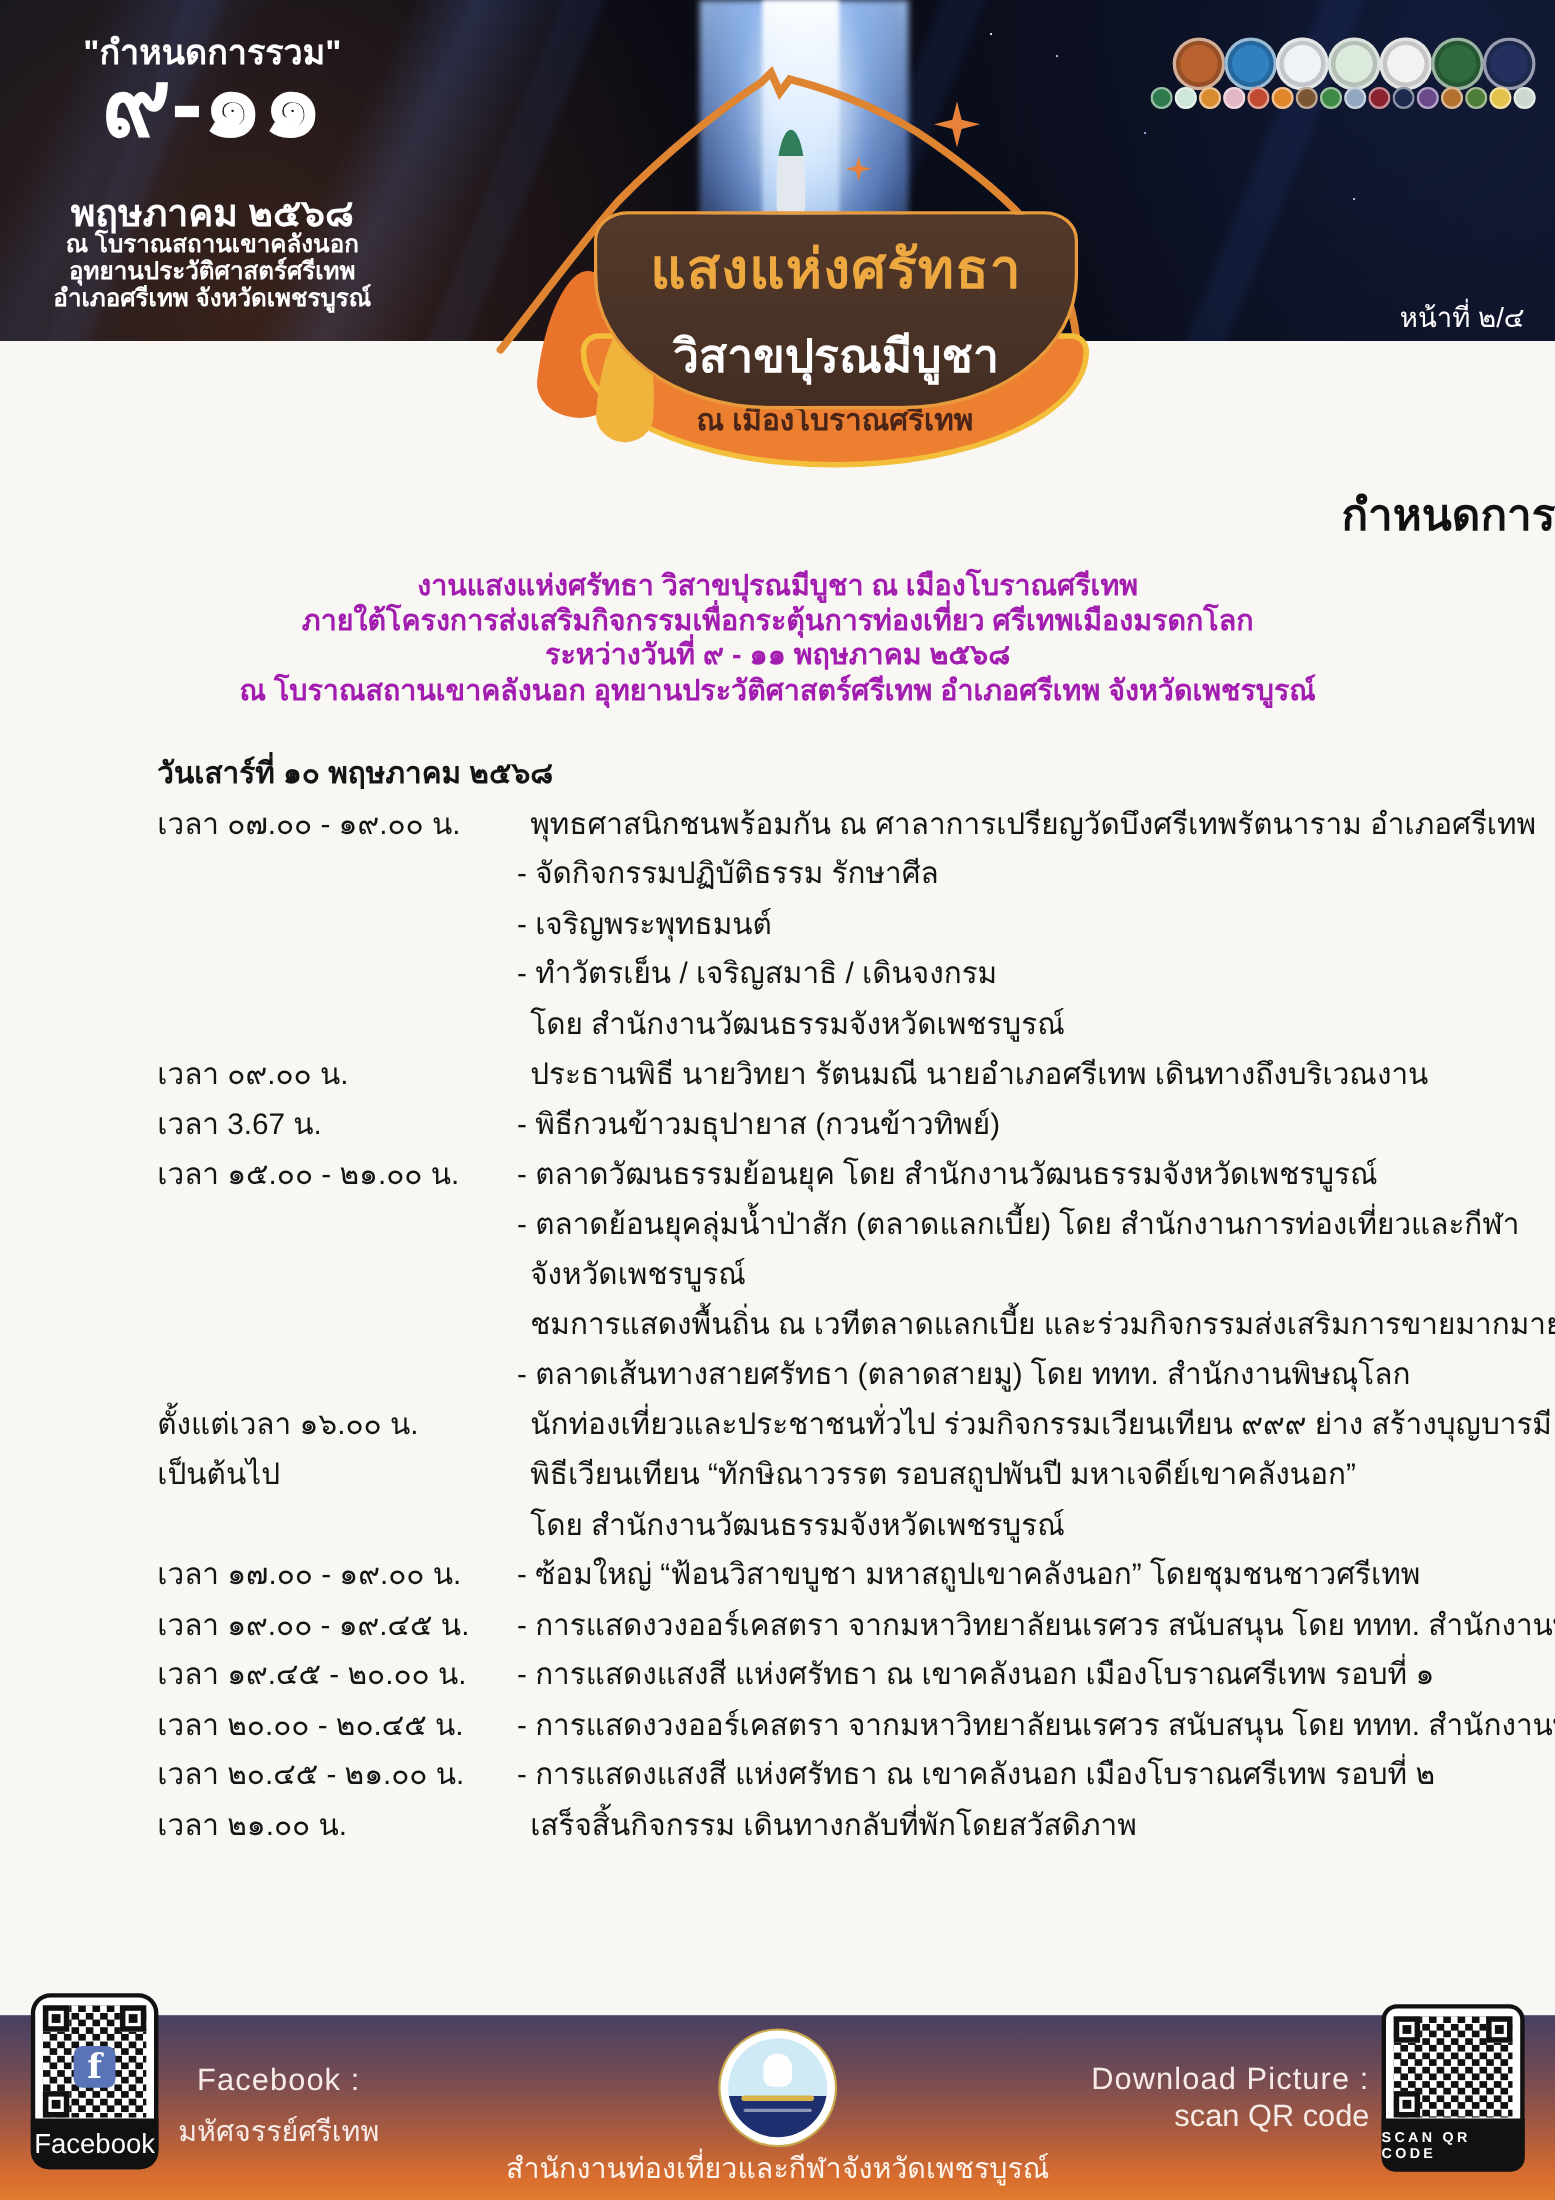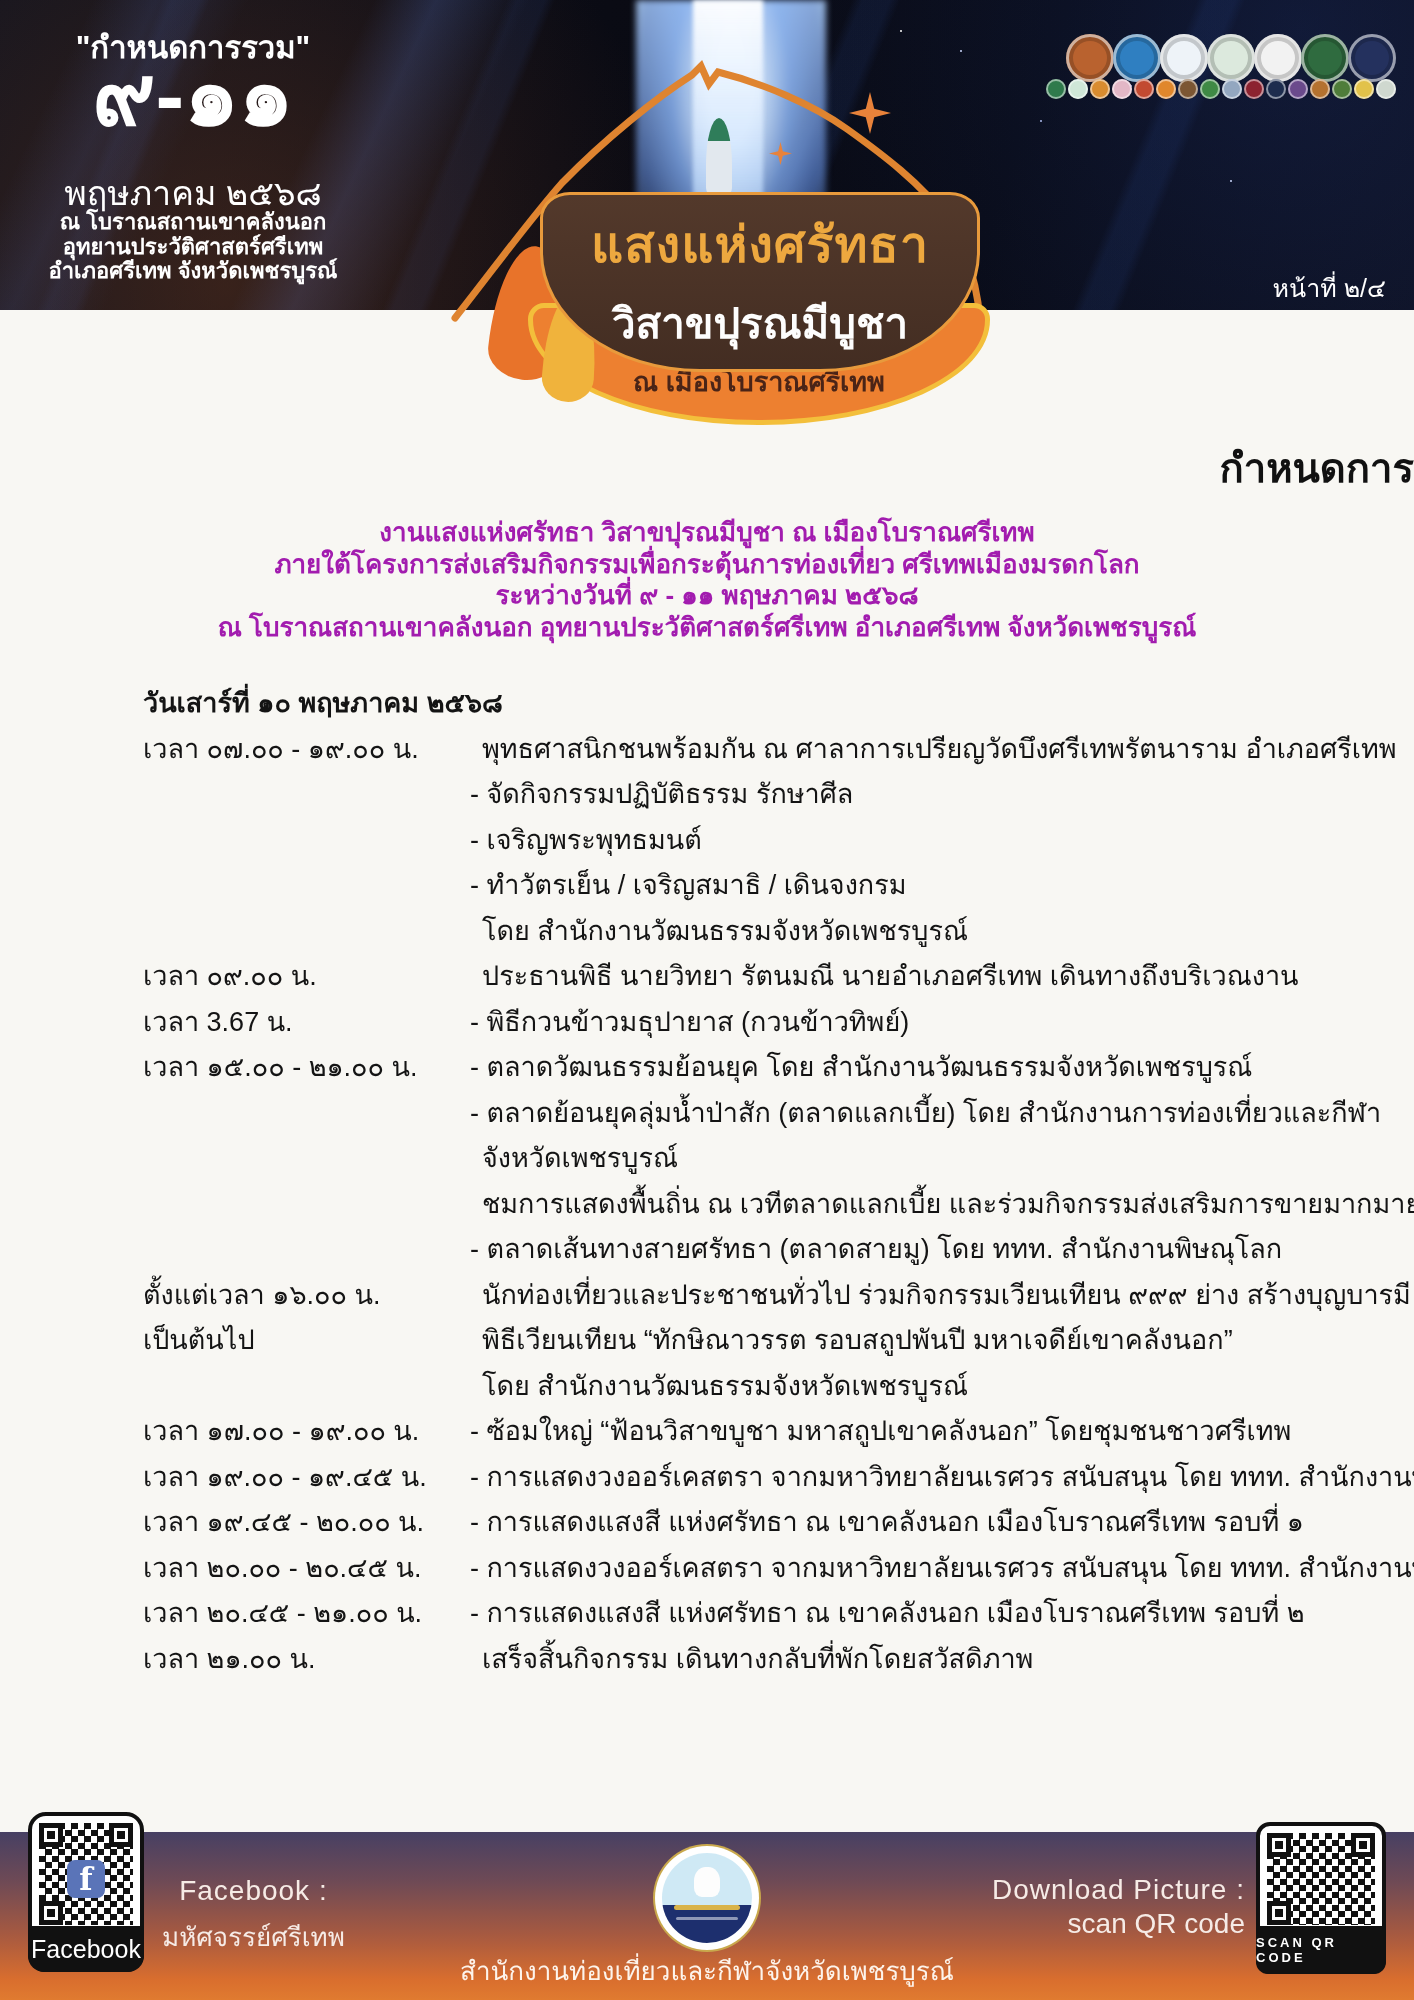--- a/index.html
+++ b/index.html
@@ -21,21 +21,21 @@
       repeating-linear-gradient(112deg, transparent 0 150px, rgba(60,110,220,.10) 160px 185px, transparent 195px 320px),
       linear-gradient(110deg, #12141f 0%, #0a0b14 40%, #07080f 70%, #0c0e1a 100%);
   }
   .stars { position:absolute; left:900px; top:30px; width:2px; height:2px; background:#fff; border-radius:50%;
     box-shadow: 60px 20px 0 #cdd8ff, 140px 90px 0 #aebdf0, -620px 210px 0 #9fb2e8, 330px 150px 0 #cdd8ff,
                 230px 55px 0 #8fa6e0, -80px 170px 0 #aebdf0, 380px 35px 0 #cdd8ff; }
 
   .hdr-left { position:absolute; left:33px; top:0; width:320px; text-align:center; color:#fff; }
   .hl-quote { position:absolute; left:0; top:22px; width:100%; font-size:31px; font-weight:700; }
   .hl-big   { position:absolute; left:0; top:48px; width:100%; font-size:86px; font-weight:800; line-height:1.1; }
-  .hl-month { position:absolute; left:0; top:166px; width:100%; font-size:34px; font-weight:400; }
+  .hl-month { position:absolute; left:0; top:166px; width:100%; font-size:34px; font-weight:700; }
   .hl-loc   { position:absolute; left:0; top:210px; width:100%; font-size:22px; font-weight:600; line-height:24.5px; }
 
   .logo-row1 { position:absolute; left:1066px; top:34px; display:flex; }
   .logo-row1 .lg1 { width:48px; height:48px; border-radius:50%; margin-right:-1px;
     box-shadow: inset 0 0 0 3px rgba(255,255,255,.55), inset 0 0 0 7px rgba(0,0,0,.18); }
   .logo-row2 { position:absolute; left:1046px; top:79px; display:flex; gap:2px; }
   .logo-row2 .lg2 { width:20px; height:20px; border-radius:50%;
     box-shadow: inset 0 0 0 2px rgba(255,255,255,.5); }
 
   .page-num { position:absolute; right:28px; top:268px; color:#fff; font-size:25px; font-weight:500;margin-left:24px; }

